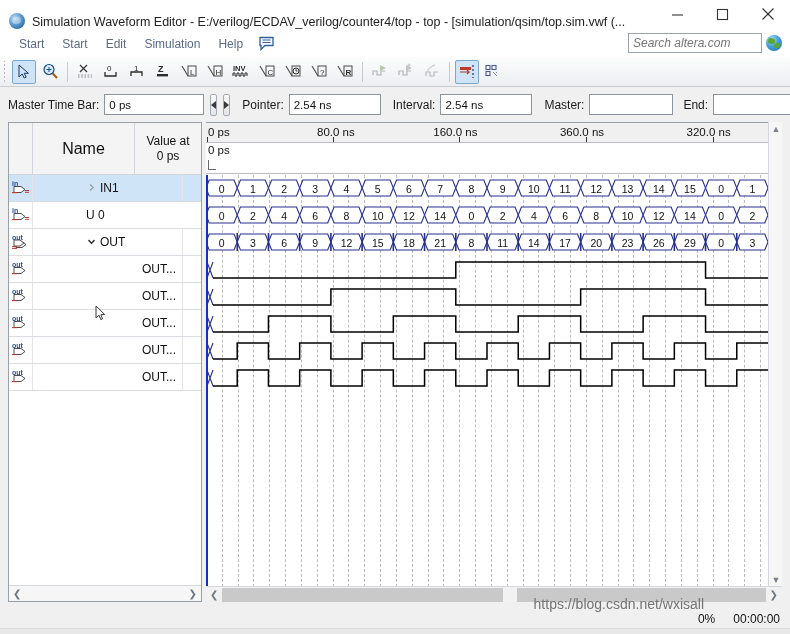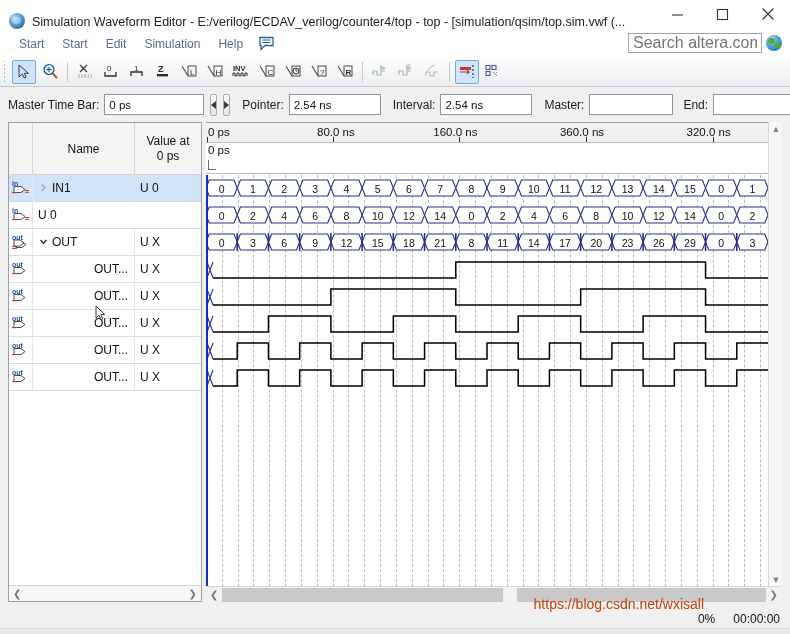--- a/index.html
+++ b/index.html
@@ -53,21 +53,21 @@
   .menu-item {
     font-size: 12px; color: #5a6a85; padding: 3px 9px; white-space: nowrap;
   }
   .menu-icon-chat { margin-left: 6px; width: 18px; height: 16px; position: relative; }
   .search-wrap {
     position: absolute; right: 8px; top: 3px;
     display: flex; align-items: center;
   }
   .search-box {
     width: 134px; height: 20px; border: 1px solid #9aa3ae; background: #fff;
-    font-size: 16px; color: #444; padding: 0 4px; line-height: 18px;
+    font-size: 12px; color: #444; padding: 0 4px; line-height: 18px; font-style: italic;
   }
   .globe-icon {
     width: 16px; height: 16px; margin-left: 4px; border-radius: 50%;
     background: radial-gradient(circle at 35% 30%, #c7e8ff 0%, #4ba3dd 40%, #1b6ca8 100%);
     position: relative; overflow: hidden;
   }
   .globe-icon::before {
     content:""; position:absolute; left:2px; top:3px; width:7px; height:6px;
     background:#58a832; border-radius:40% 60% 50% 50%;
   }
@@ -140,31 +140,31 @@
   
   .lp-header {
     position: absolute; left: 0; top: 0; width: 192px; height: 52px;
     background: #f4f4f4; border-bottom: 1px solid #d2d5da;
     display: flex;
   }
   .lp-h-icon { width: 24px; border-right: 1px solid #d2d5da; height: 52px; }
   .lp-h-name {
     width: 102px; border-right: 1px solid #d2d5da; height: 52px;
     display: flex; align-items: center; justify-content: center;
-    font-size: 12px; color: #111;
+    font-size: 16px; color: #111;
   }
   .lp-h-val {
     flex: 1; height: 52px;
     display: flex; flex-direction: column; align-items: center; justify-content: center;
     font-size: 12px; color: #111; line-height: 15px;
   }
 
   .sigrow {
     position: absolute; left: 0; width: 192px; height: 27px;
-    border-bottom: 1px solid #d9dce0; display: flex; align-items: center;
+    border-bottom: 1px solid #d9dce0; display: flex; align-items: center; gap: 48px;
   }
   .sigrow.sel { background: #cfe4f7; }
   .sr-icon {
     width: 24px; height: 26px; border-right: 1px solid #e3e5e9;
     display: flex; align-items: center; justify-content: center; flex: none;
   }
   .sr-name {
     width: 102px; height: 26px; border-right: 1px solid #e3e5e9;
     display: flex; align-items: center; font-size: 12px; color: #111;
     padding-left: 4px; flex: none; position: relative;
@@ -246,21 +246,21 @@
 
   
   .statusbar {
     position: absolute; left: 0; bottom: 0; width: 790px; height: 30px;
     background: #f0f0f0; display: flex; align-items: center; justify-content: flex-end;
   }
   .status-pct { font-size: 12px; color: #111; margin-right: 18px; }
   .status-time { font-size: 12px; color: #111; margin-right: 10px; }
   .watermark {
     position: absolute; right: 86px; bottom: 22px;
-    font-size: 14px; color: #c2410c; white-space: nowrap;
+    font-size: 14px; color: #737373; white-space: nowrap;
     font-family: "Liberation Sans", sans-serif;
   }
   .bottom-strip {
     position: absolute; left: 0; bottom: 0; width: 790px; height: 6px;
     background: #e8e8e8; border-top: 1px solid #dcdcdc;
   }
 
   .cursor-arrow { position: absolute; left: 86px; top: 182px; width: 12px; height: 18px; }
 </style>
 </head>

